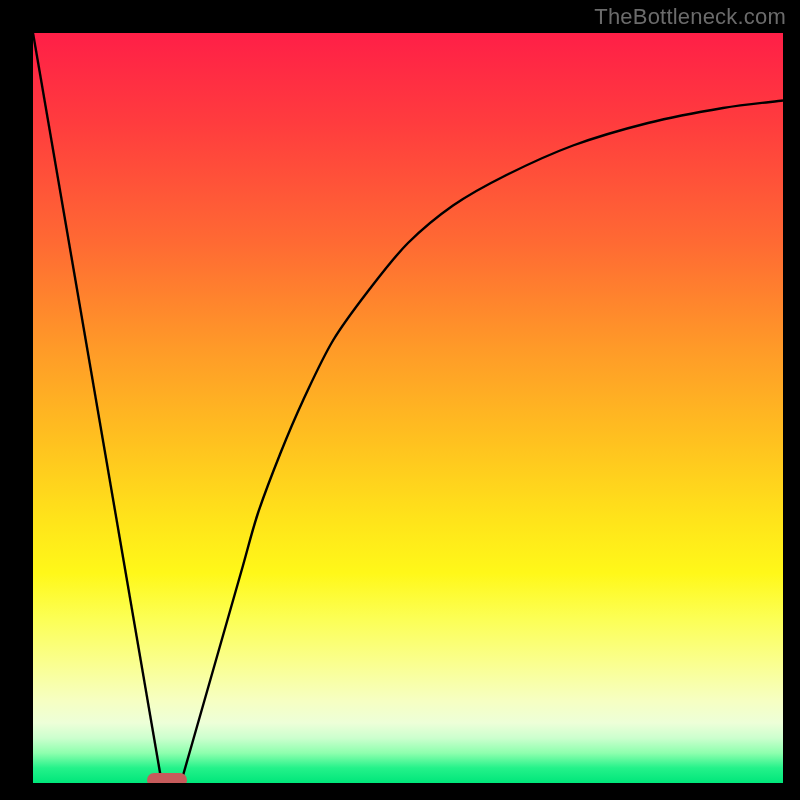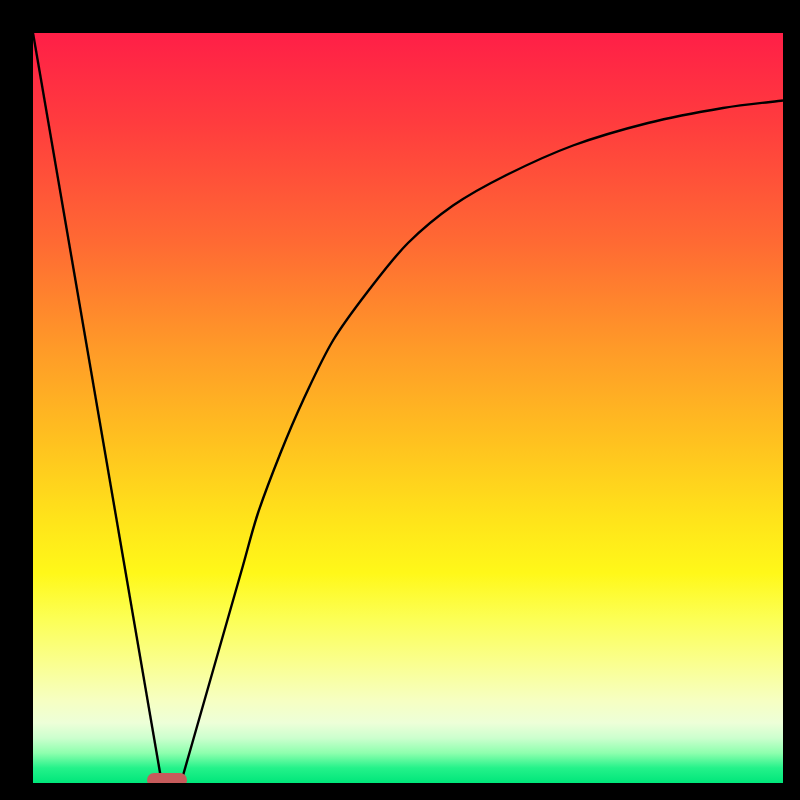--- a/index.html
+++ b/index.html
@@ -67,20 +67,21 @@
     height: 14px;
     background: #c65b5b;
     border-radius: 7px;
   }
 </style>
 </head>
 <body>
 
 <div class="frame">
 
+  <div class="watermark">TheBottleneck.com</div>
 
   <div class="plot">
     <div class="gradient"></div>
 
     <svg class="curves" viewBox="0 0 750 750" preserveAspectRatio="none">
       <path d="M 0.0 0.0 L 127.5 742.5" fill="none" stroke="#000" stroke-width="2.4" id="path-left"></path>
       <path d="M 150.0 742.5 C 152.5 733.8, 160.0 707.5, 165.0 690.0 C 170.0 672.5, 175.0 655.0, 180.0 637.5 C 185.0 620.0, 190.0 602.5, 195.0 585.0 C 200.0 567.5, 205.0 550.0, 210.0 532.5 C 215.0 515.0, 218.8 498.8, 225.0 480.0 C 231.3 461.3, 240.0 438.8, 247.5 420.0 C 255.0 401.3, 261.3 386.3, 270.0 367.5 C 278.8 348.8, 288.8 326.3, 300.0 307.5 C 311.3 288.8, 325.0 271.3, 337.5 255.0 C 350.0 238.8, 361.3 223.8, 375.0 210.0 C 388.8 196.3, 403.8 183.8, 420.0 172.5 C 436.3 161.3, 452.5 152.5, 472.5 142.5 C 492.5 132.5, 516.3 121.3, 540.0 112.5 C 563.8 103.8, 590.0 96.3, 615.0 90.0 C 640.0 83.8, 667.5 78.8, 690.0 75.0 C 712.5 71.3, 740.0 68.8, 750.0 67.5" fill="none" stroke="#000" stroke-width="2.4" id="path-right"></path>
     </svg>
 
     <div class="bump" id="bump" style="left: 114px; top: 740px; width: 40px; height: 14px; background: rgb(198, 91, 91);"></div>

